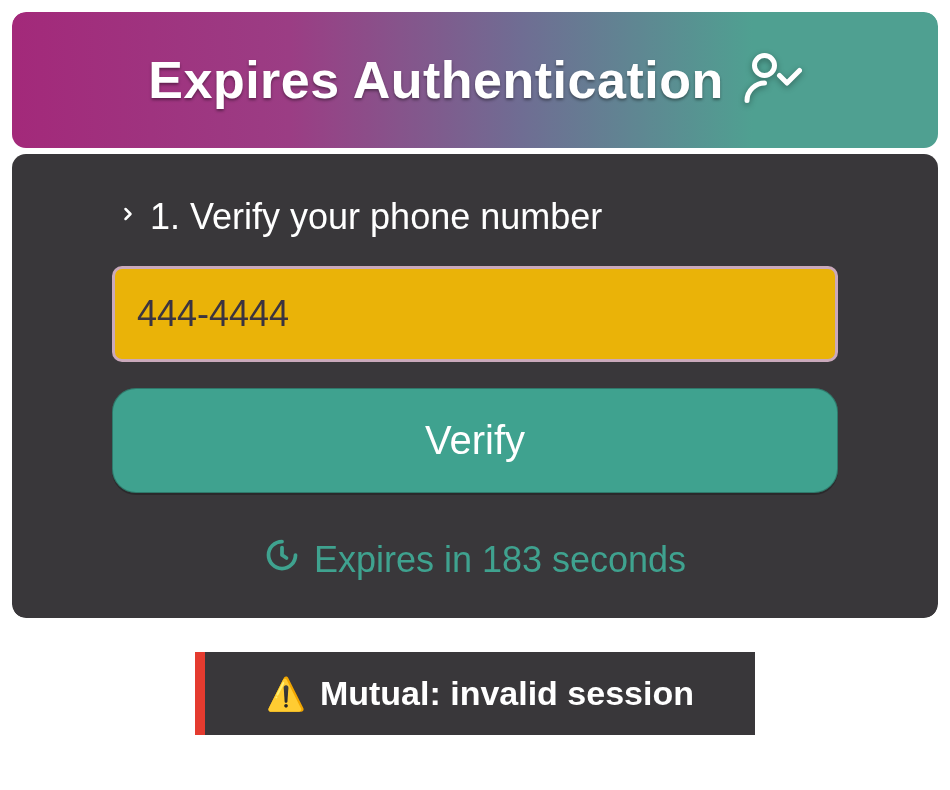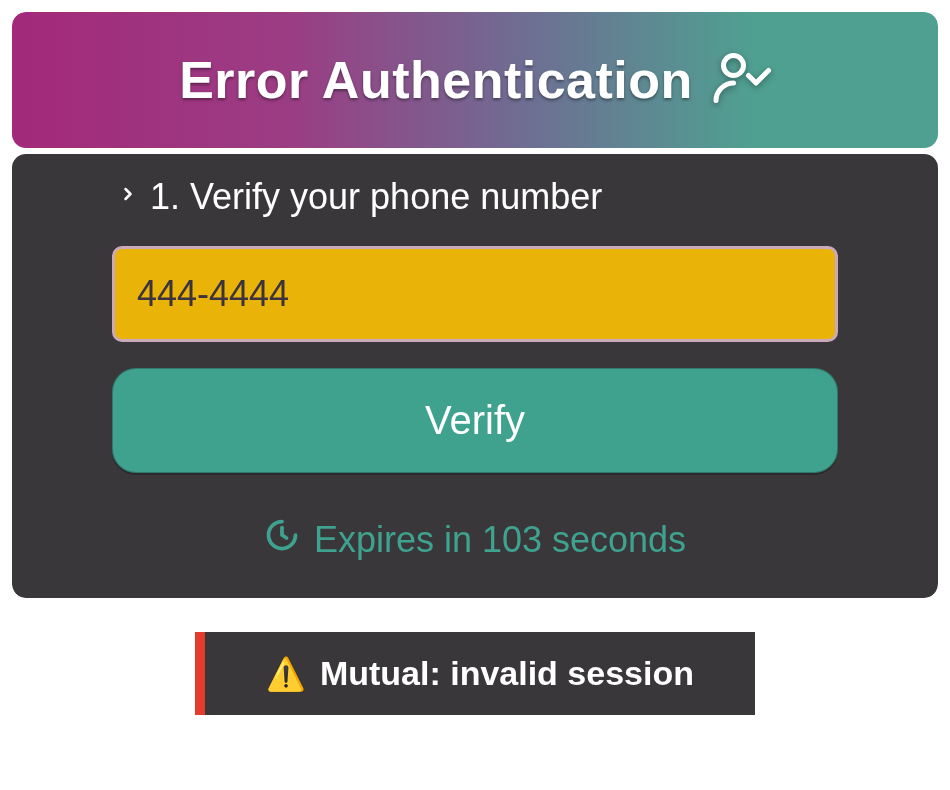--- a/index.html
+++ b/index.html
@@ -34,21 +34,21 @@
       text-shadow: 0 2px 3px rgba(0,0,0,0.4);
       letter-spacing: 0.5px;
     }
     .header svg {
       filter: drop-shadow(0 2px 3px rgba(0,0,0,0.35));
     }
     .body {
       background: #39373a;
       margin-top: 6px;
       border-radius: 14px;
-      padding: 22px 100px 36px 100px;
+      padding: 42px 100px 36px 100px;
     }
     .step-label {
       color: #ffffff;
       font-size: 36px;
       font-weight: 400;
       display: flex;
       align-items: center;
       gap: 12px;
       margin-bottom: 28px;
       margin-left: 6px;
@@ -106,21 +106,21 @@
       font-size: 32px;
       line-height: 1;
     }
   </style>
 </head>
 <body>
 
 <div class="card">
 
   <div class="header">
-    <span class="header-title">Error Authentication</span>
+    <span class="header-title">Expires Authentication</span>
     <span>
       <svg width="60" height="60" viewBox="0 0 24 24" fill="none" stroke="#ffffff" stroke-width="2" stroke-linecap="round" stroke-linejoin="round">
         <circle cx="9" cy="7" r="4"></circle>
         <path d="M2 21c0-4 3.5-7 7-7"></path>
         <polyline points="15 11 18 14 23 9"></polyline>
       </svg>
     </span>
   </div>
 
   <div class="body">
@@ -138,21 +138,21 @@
 
     <button class="verify-btn">Verify</button>
 
     <div class="expires">
       <span>
         <svg width="36" height="36" viewBox="0 0 24 24" fill="none" stroke="#3fa28f" stroke-width="2.5" stroke-linecap="round" stroke-linejoin="round">
           <path d="M12 3 A 9 9 0 1 0 21 12"></path>
           <polyline points="12 7 12 12 15 14"></polyline>
         </svg>
       </span>
-      <span>Expires in 103 seconds</span>
+      <span>Expires in 183 seconds</span>
     </div>
 
   </div>
 </div>
 
 <div class="error-banner">
   <span class="warn-icon">⚠️</span>
   <span class="error-text">Mutual: invalid session</span>
 </div>
 

